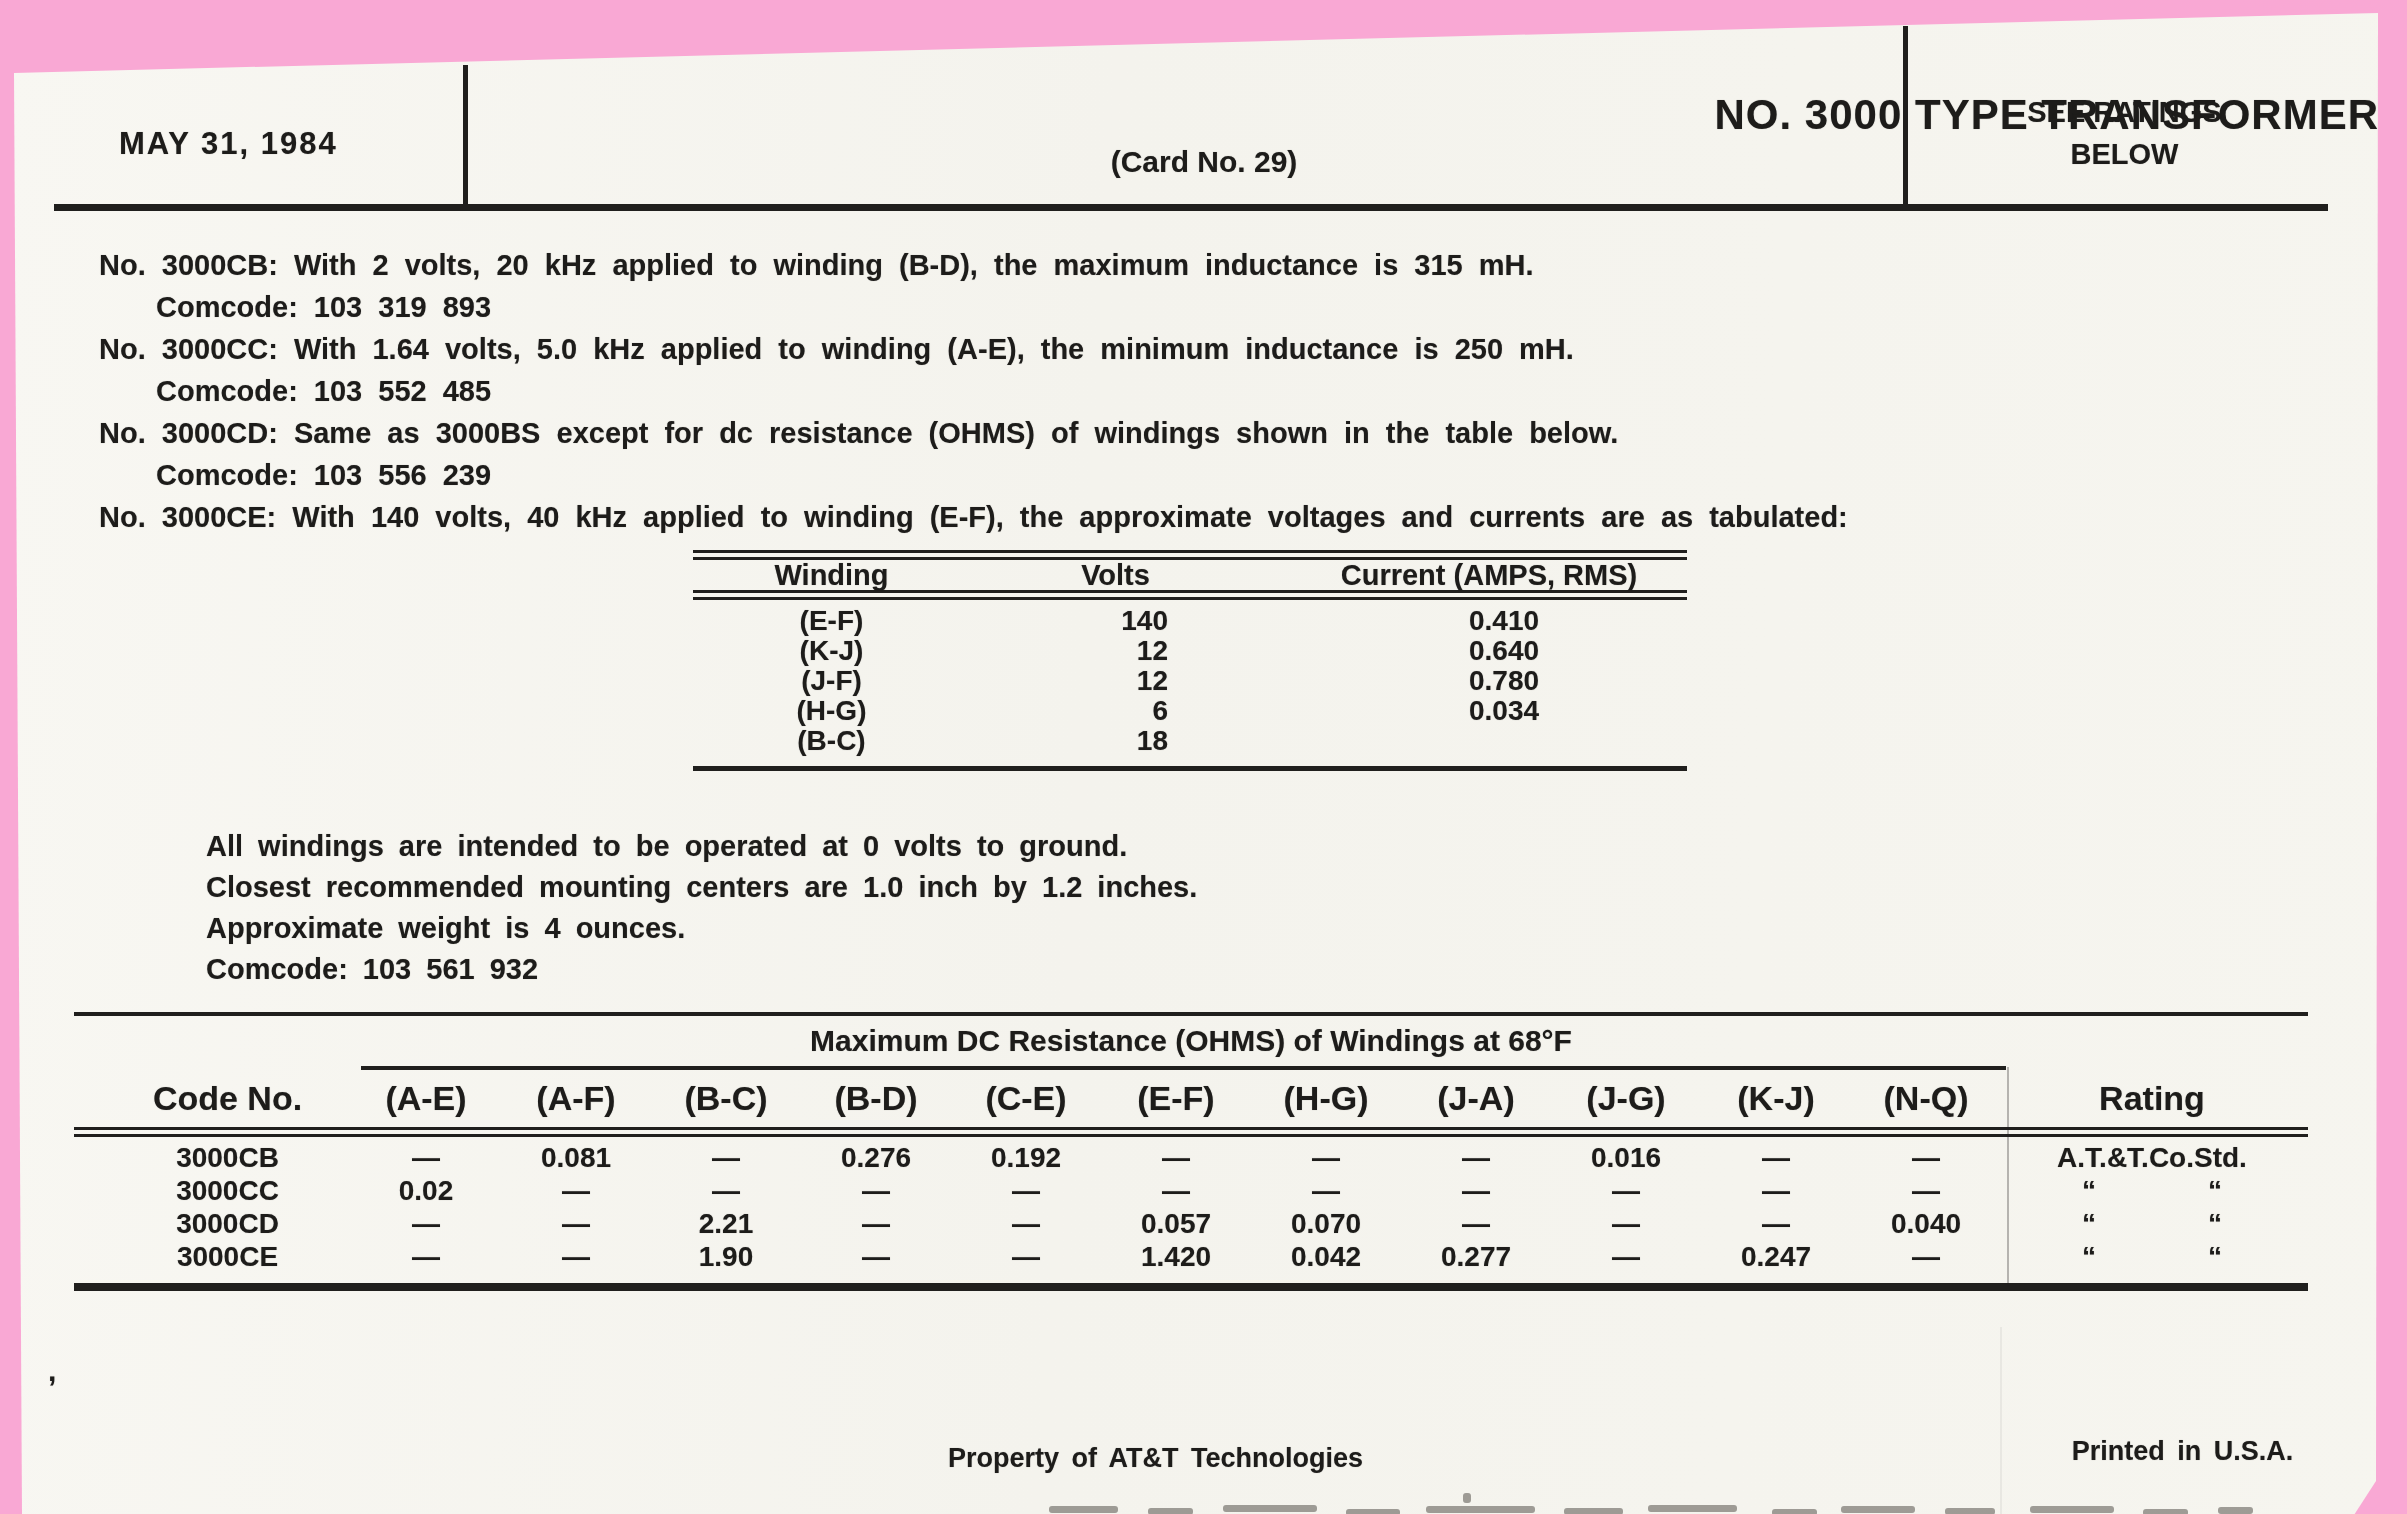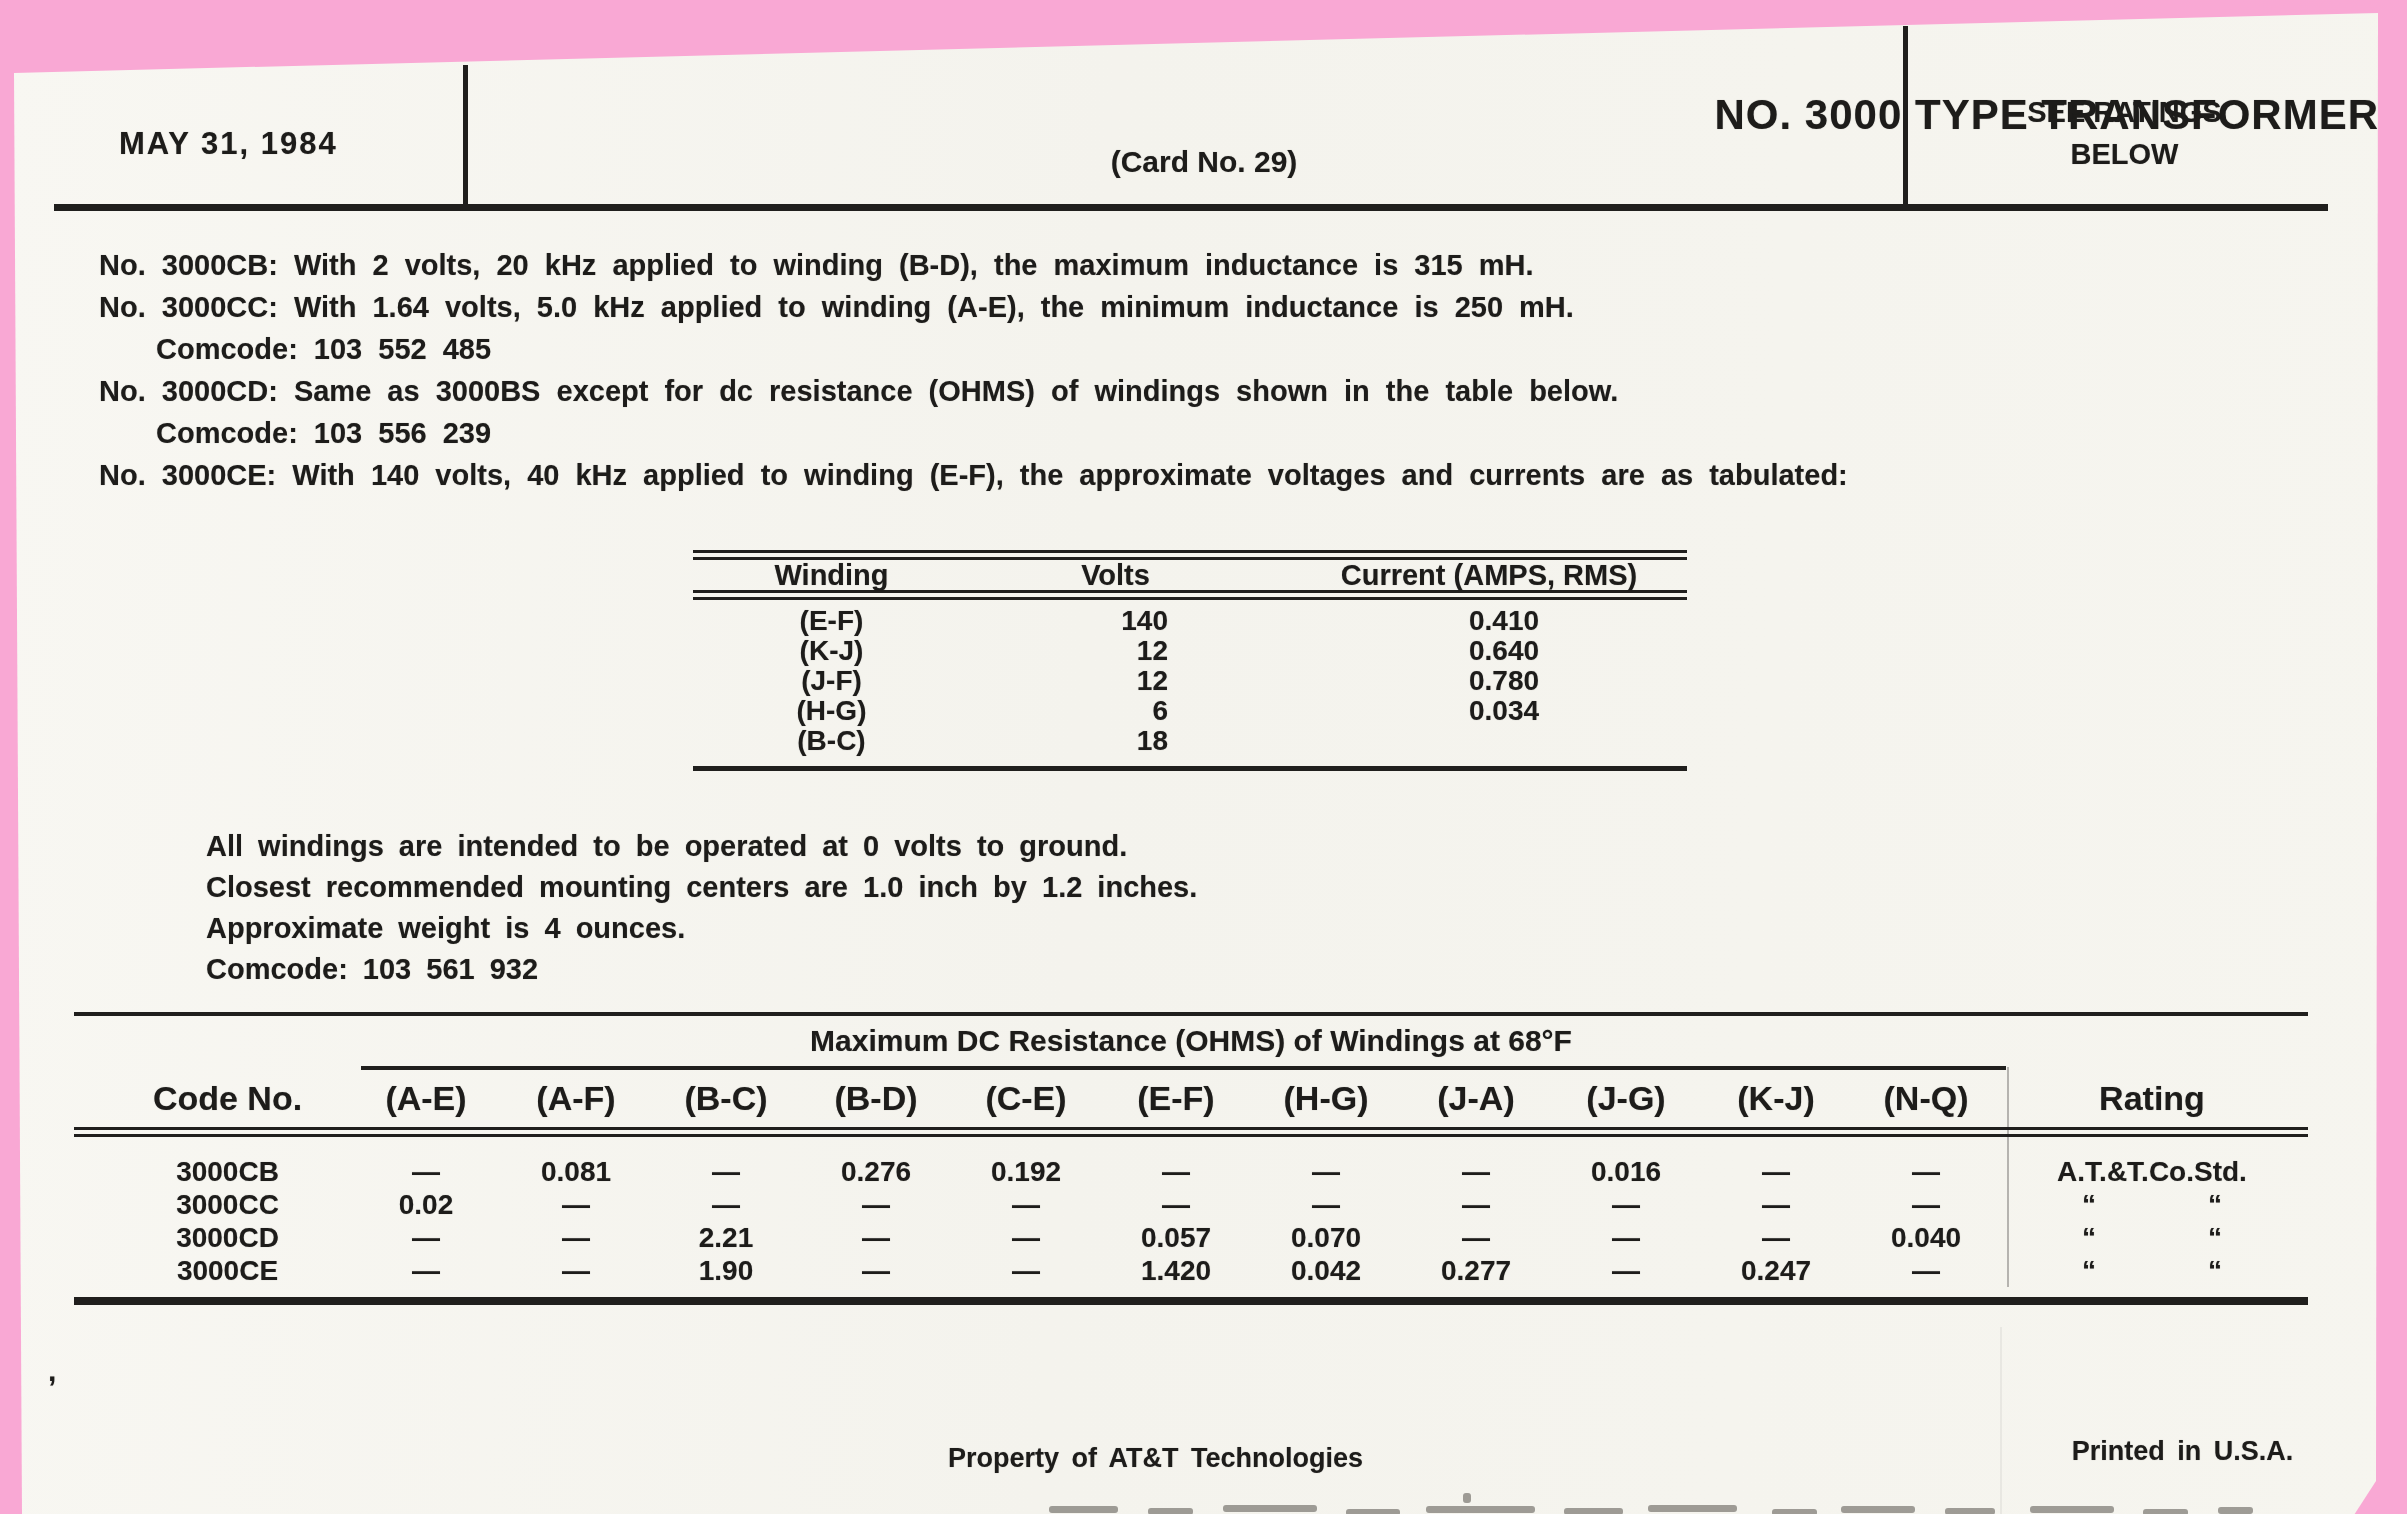--- a/index.html
+++ b/index.html
@@ -49,21 +49,21 @@
   .notes{position:absolute;left:158px;top:826px;font-size:29px;line-height:41px;word-spacing:7px;margin-left:48px;}
   .note-line{white-space:nowrap;text-shadow:0 0 1px rgba(30,30,30,.35);}
 
   
   .rt{position:absolute;left:74px;top:1012px;width:2234px;}
   .rt-toprule{height:4px;background:#201f1d;}
   .rt-title{height:50px;line-height:50px;text-align:center;font-size:30px;text-shadow:0 0 1px rgba(30,30,30,.35);}
   .rt-subrule{margin-left:287px;width:1645px;height:4px;background:#201f1d;}
   .rt-header{display:flex;height:57px;align-items:center;font-size:34px;}
   .rt-dblrule{border-top:3px solid #201f1d;border-bottom:3px solid #201f1d;height:4px;}
-  .rt-body{padding:18px 0 10px 0;}
+  .rt-body{padding:4px 0 10px 0;}
   .rt-row{display:flex;height:33px;line-height:33px;font-size:28px;}
   .rt-cell{box-sizing:border-box;text-shadow:0 0 1px rgba(30,30,30,.35);}
   .col-code{width:277px;text-align:center;padding-left:30px;}
   .col-w{width:150px;text-align:center;}
   .col-rating{width:302px;text-align:center;white-space:pre;}
   .rt-bottom{height:8px;background:#201f1d;}
   .rt-vline{position:absolute;left:1933px;top:55px;width:2px;height:220px;background:rgba(32,31,29,.3);}
 
   
   .foot-prop{left:948px;top:1443px;font-size:27px;word-spacing:5px;}
@@ -86,20 +86,21 @@
     <div class="txt hdr-ratings">
       <div>SEE RATINGS</div>
       <div>BELOW</div>
     </div>
     <div class="rule vline-left"></div>
     <div class="rule vline-right"></div>
     <div class="rule hdr-rule"></div>
 
     <div class="intro">
         <div class="intro-line">No. 3000CB: With 2 volts, 20 kHz applied to winding (B-D), the maximum inductance is 315 mH.</div>
+        <div class="intro-line indent">Comcode: 103 319 893</div>
         <div class="intro-line">No. 3000CC: With 1.64 volts, 5.0 kHz applied to winding (A-E), the minimum inductance is 250 mH.</div>
         <div class="intro-line indent">Comcode: 103 552 485</div>
         <div class="intro-line">No. 3000CD: Same as 3000BS except for dc resistance (OHMS) of windings shown in the table below.</div>
         <div class="intro-line indent">Comcode: 103 556 239</div>
         <div class="intro-line">No. 3000CE: With 140 volts, 40 kHz applied to winding (E-F), the approximate voltages and currents are as tabulated:</div>
       </div>
 
     <div class="wt">
       <div class="rule-double"></div>
       <div class="wt-header wt-row">

